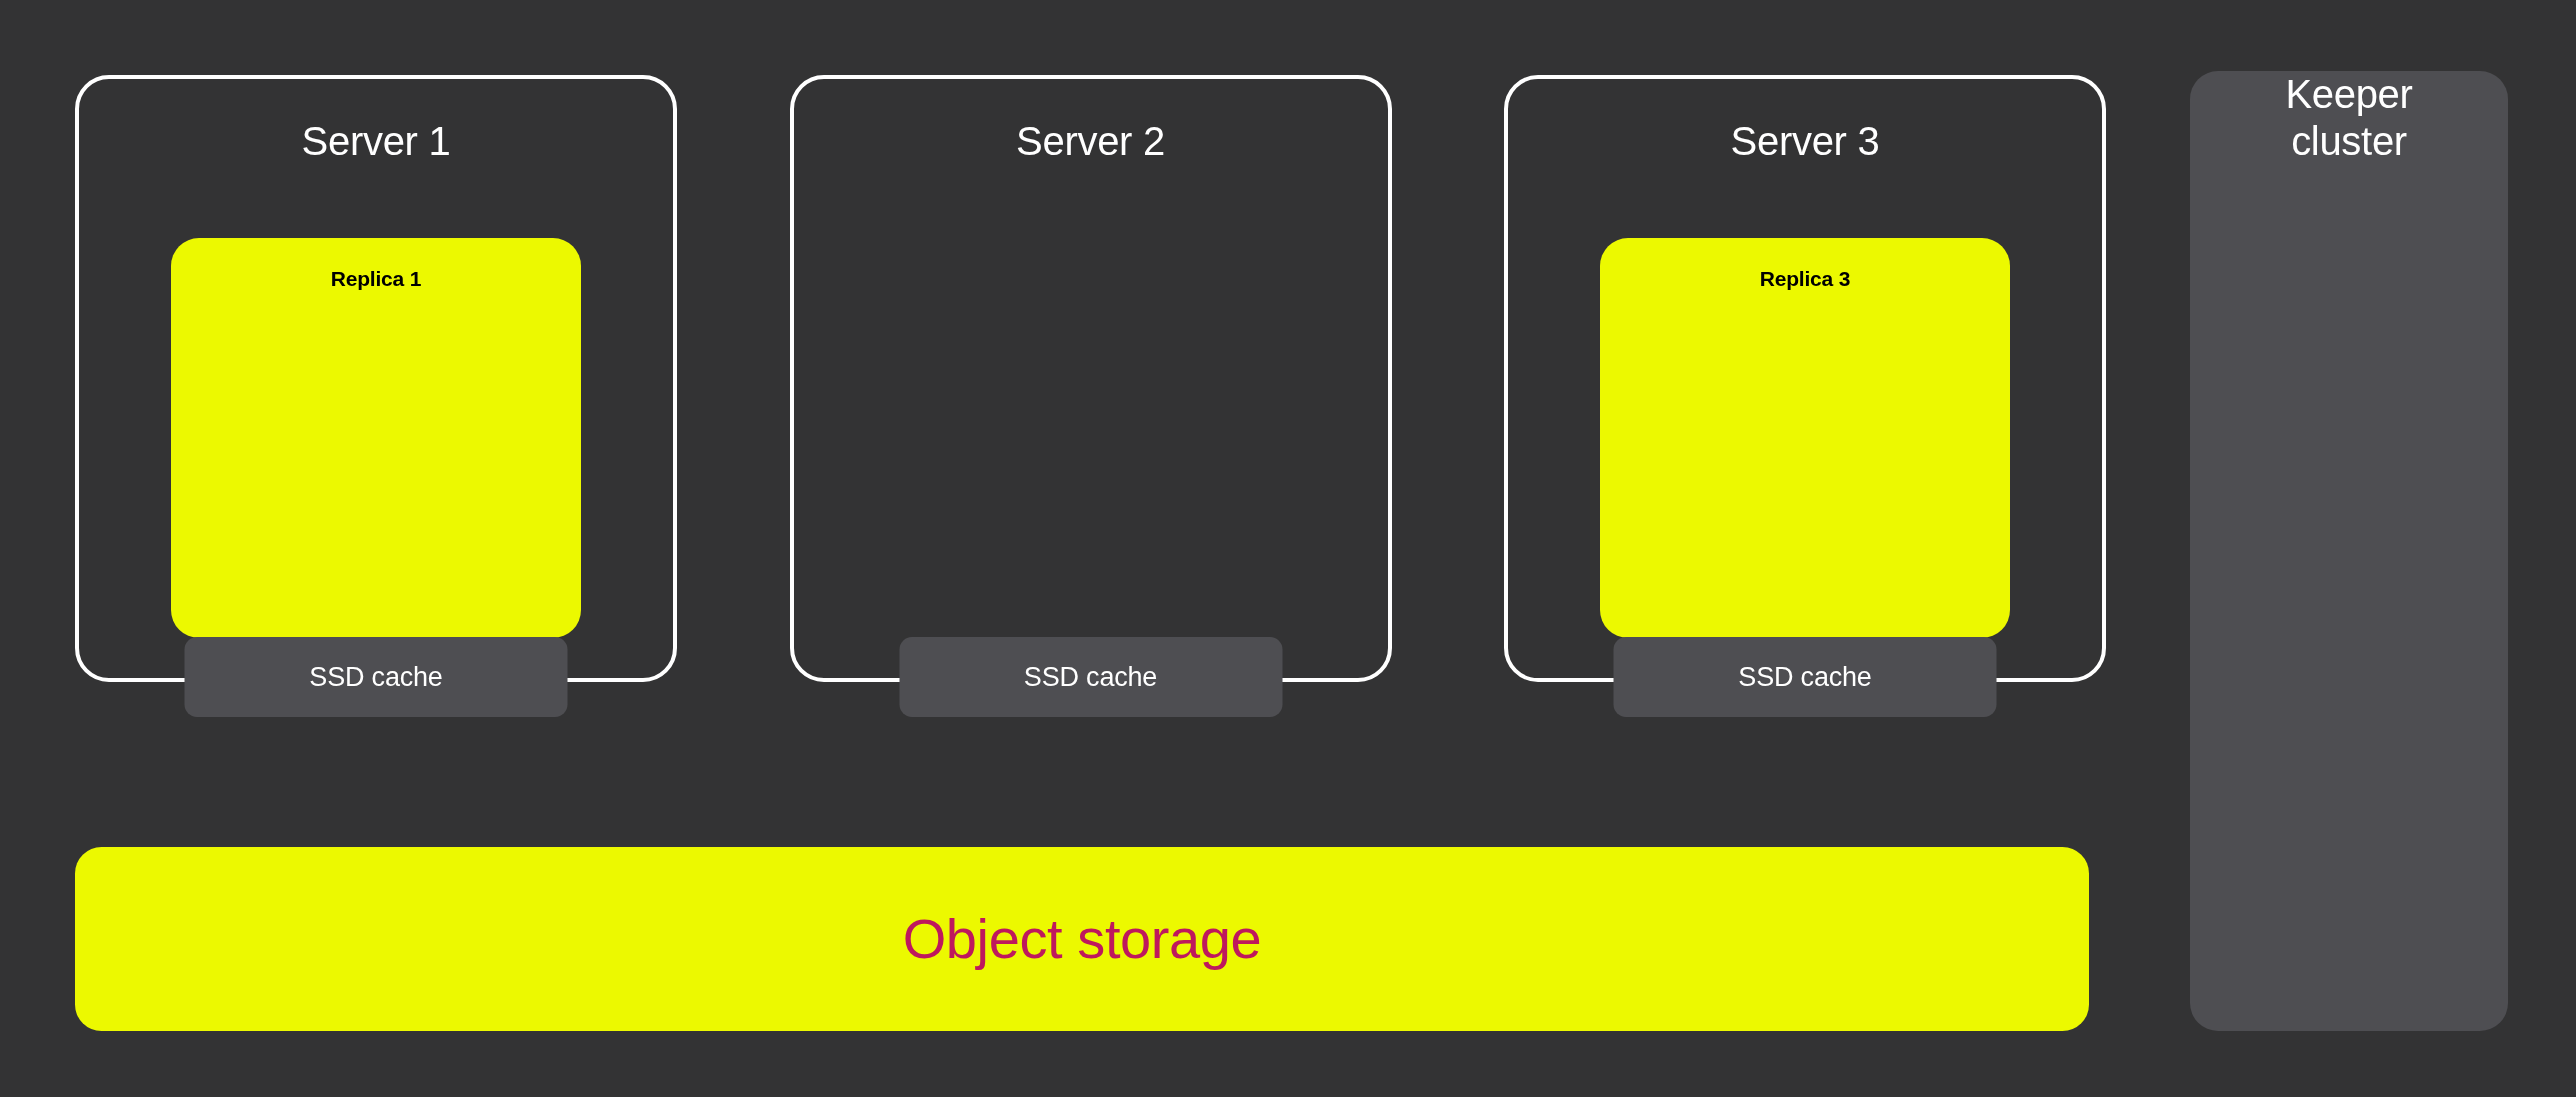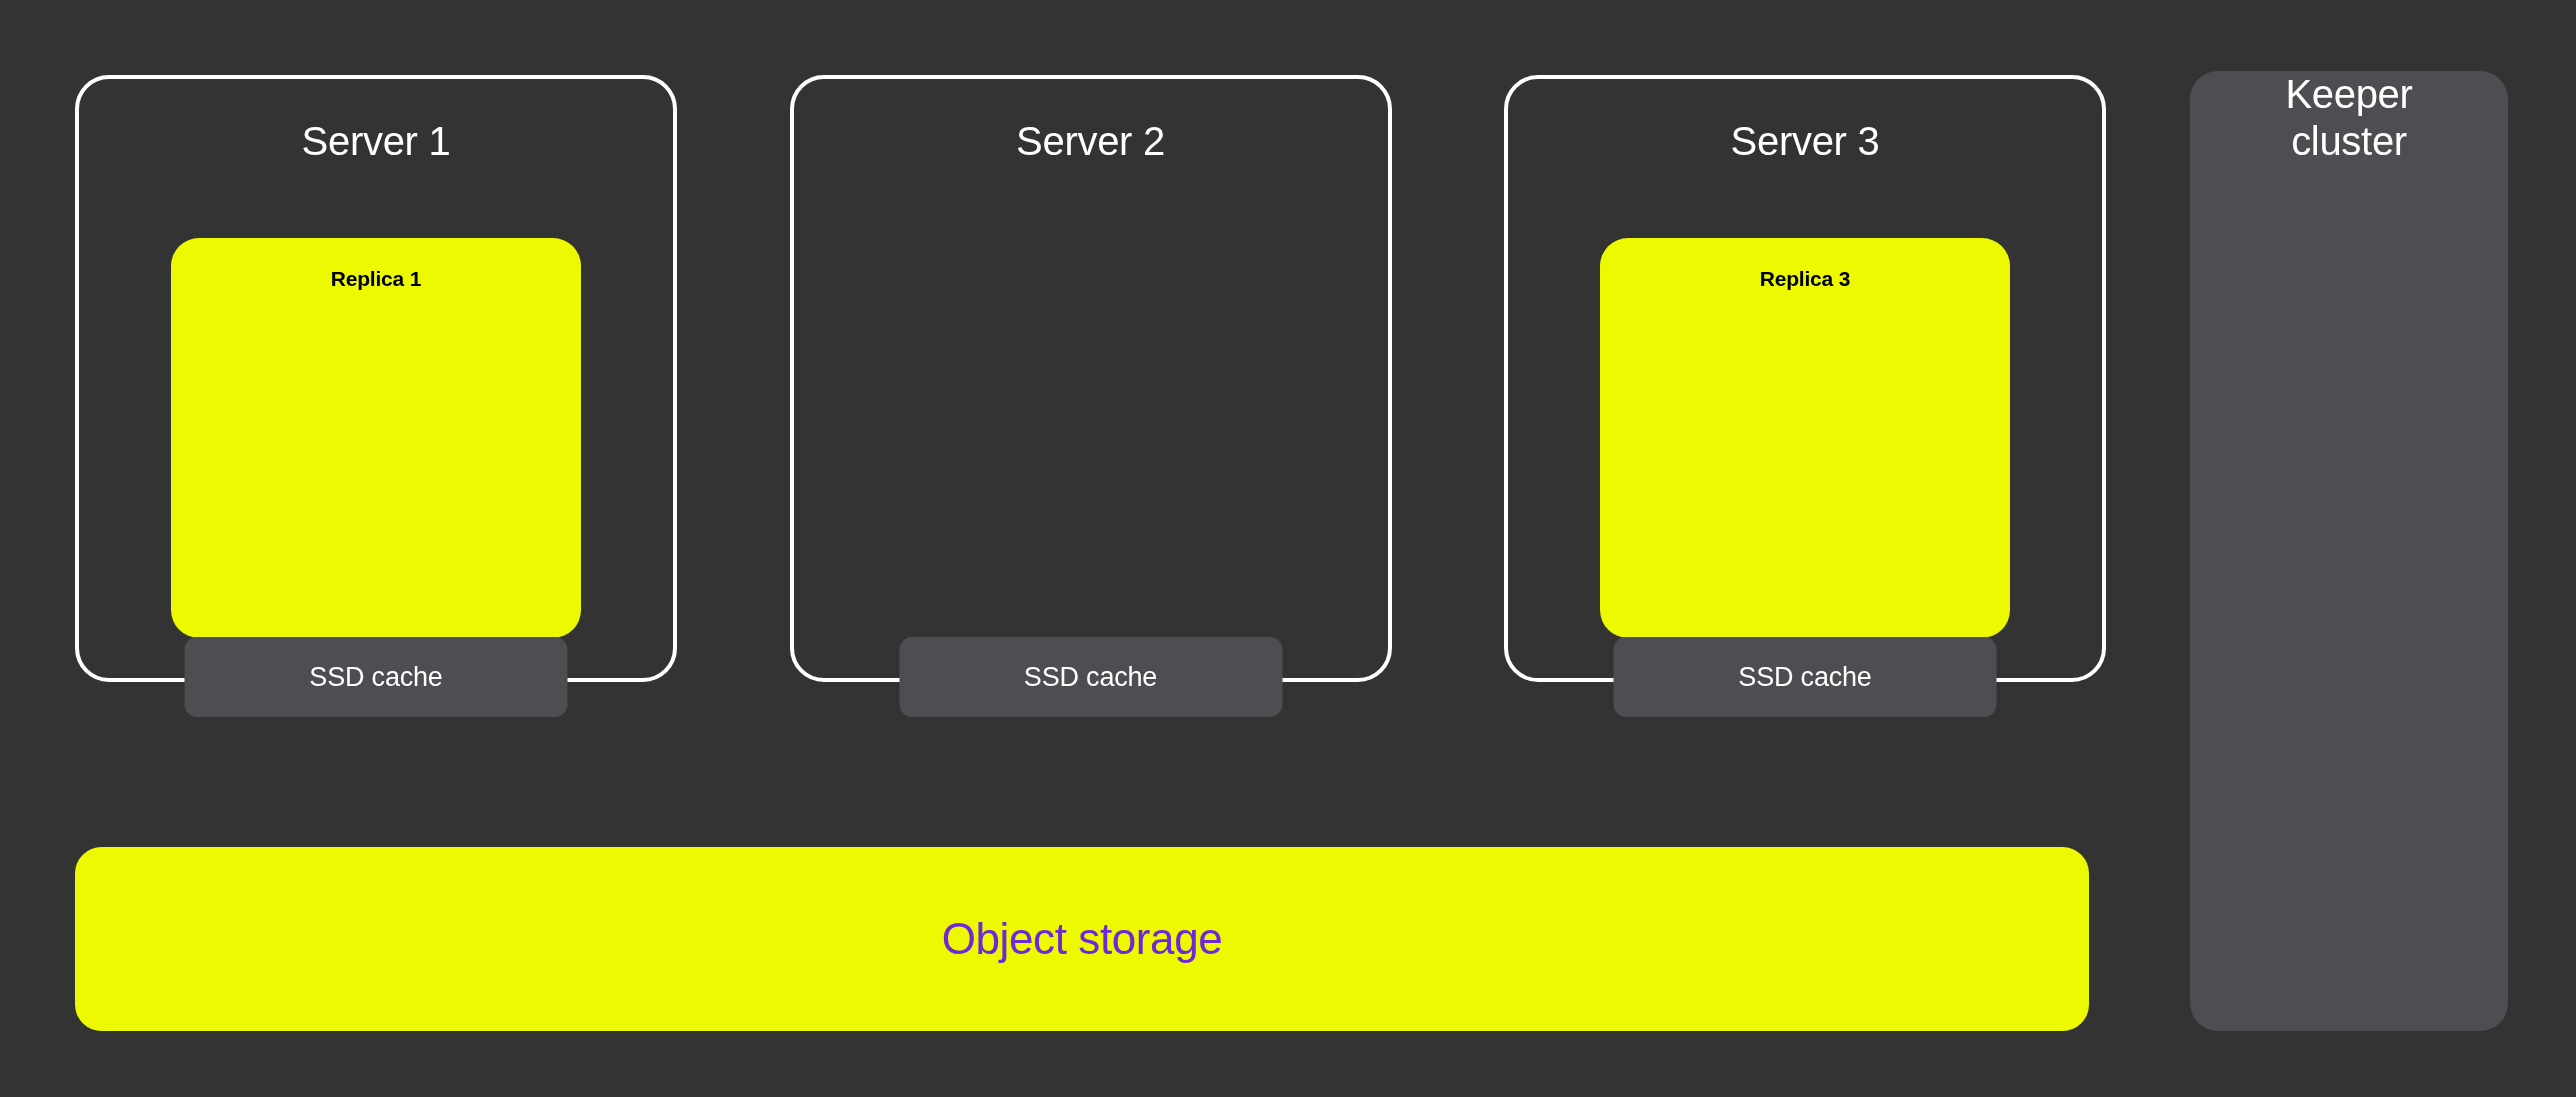--- a/index.html
+++ b/index.html
@@ -103,22 +103,22 @@
     top: 847px;
     width: 2014px;
     height: 184px;
     background: #ECF900;
     border-radius: 26.5px;
     display: flex;
     align-items: center;
     justify-content: center;
   }
   .object-storage-label {
-    color: #6d28d9;
-    font-size: 44px;
+    color: #be185d;
+    font-size: 56px;
     font-weight: 400;
     letter-spacing: -0.4px;
     line-height: 1;
     white-space: nowrap;
     text-align: center;
   }
 
   
   .keeper-cluster {
     position: absolute;

